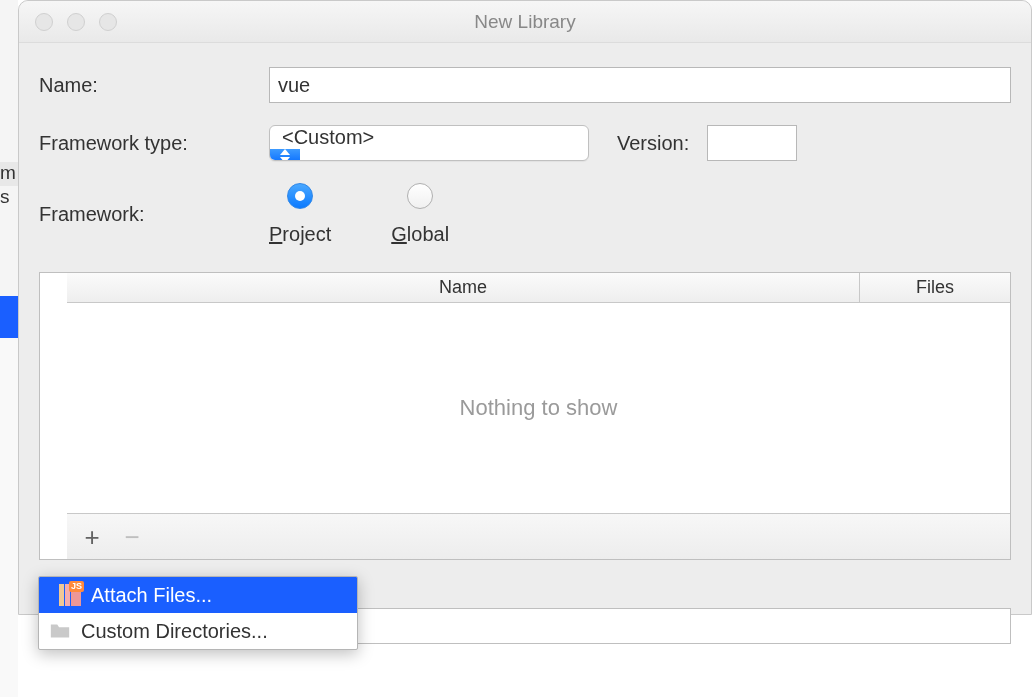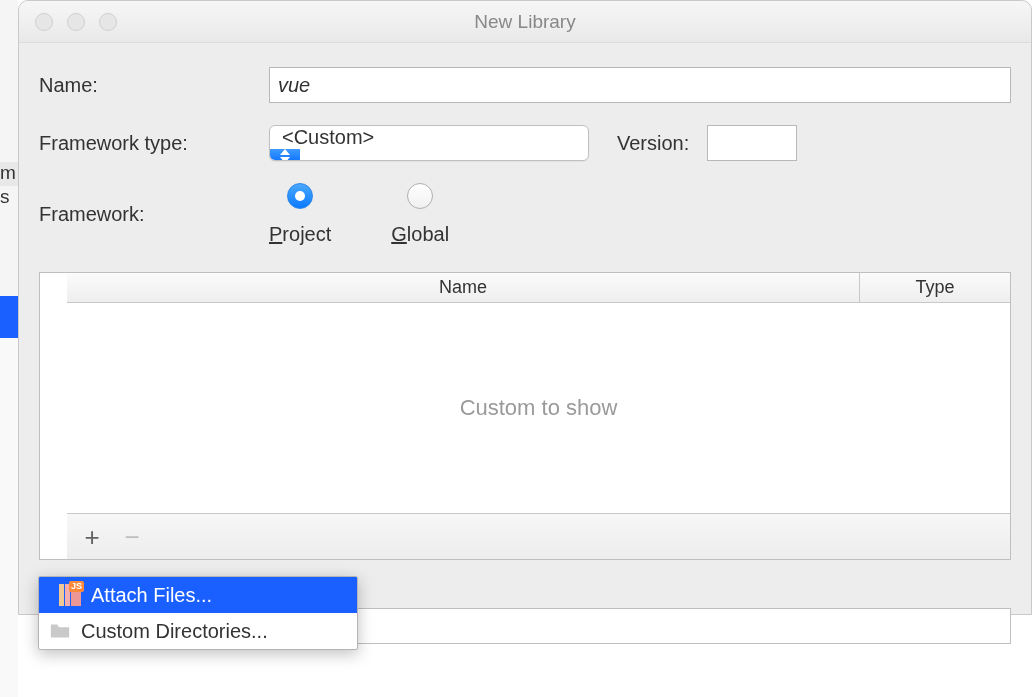--- a/index.html
+++ b/index.html
@@ -89,21 +89,20 @@
     }
     .text-input {
       flex: 1;
       height: 36px;
       border: 1px solid #b8b8b8;
       background: #fff;
       font-size: 20px;
       padding: 0 8px;
       color: #333;
       font-family: inherit;
-      font-style: italic;
     }
     .dropdown {
       width: 320px;
       height: 36px;
       display: flex;
       align-items: stretch;
       background: #fff;
       border: 1px solid #c0c0c0;
       border-radius: 6px;
       overflow: hidden;
@@ -354,24 +353,24 @@
         <div class="radio-option">
           <div class="radio-outer"></div>
           <div class="radio-label"><span class="ul">G</span><span>lobal</span></div>
         </div>
       </div>
     </div>
 
     <div class="table-area">
       <div class="table-header">
         <div class="th th-name">Name</div>
-        <div class="th th-type">Type</div>
+        <div class="th th-type">Files</div>
       </div>
       <div class="table-body">
-        <div class="empty-text">Custom to show</div>
+        <div class="empty-text">Nothing to show</div>
       </div>
       <div class="table-toolbar">
         <div class="toolbar-btn">+</div>
         <div class="toolbar-btn disabled">−</div>
       </div>
     </div>
 
     <div class="doc-section"></div>
 
   </div>

